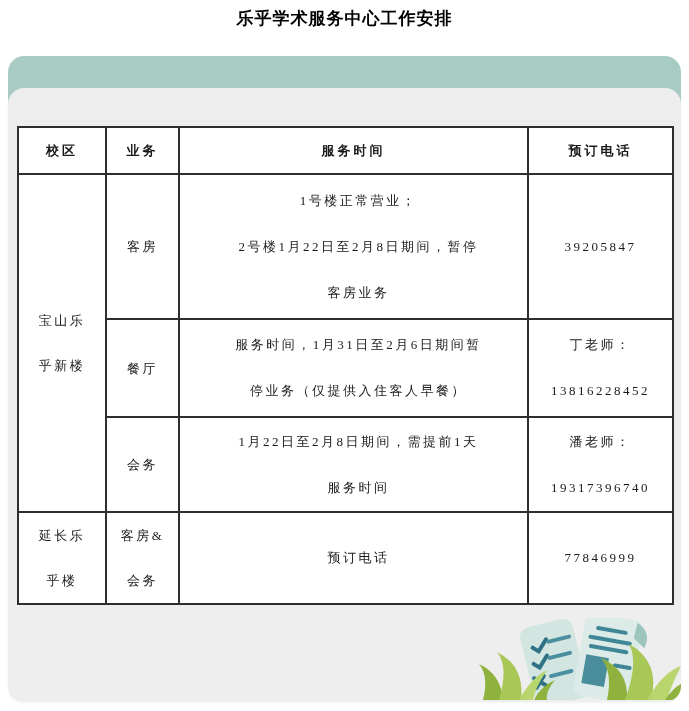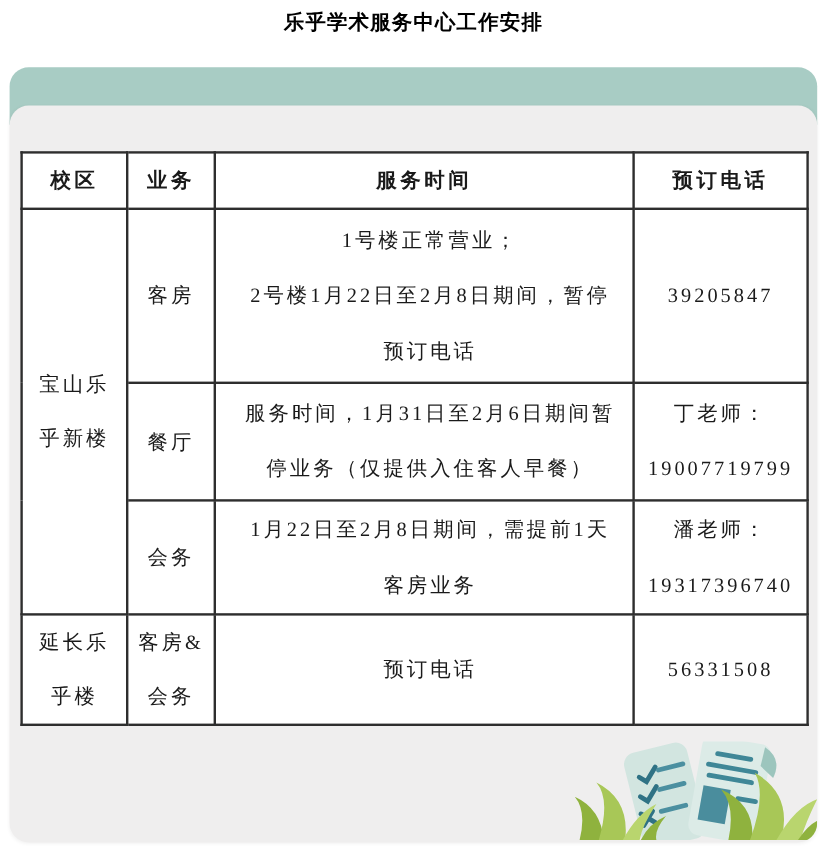--- a/index.html
+++ b/index.html
@@ -41,21 +41,21 @@
     left: 9px; top: 38px;
     width: 655px;
     border-collapse: collapse;
     background: #ffffff;
     table-layout: fixed;
   }
   table.schedule, table.schedule th, table.schedule td {
     border: 2px solid #2e2e2e;
   }
   table.schedule th, table.schedule td {
-    font-size: 17px;
+    font-size: 13px;
     text-align: center;
     vertical-align: middle;
     white-space: pre-line;
     letter-spacing: 2.5px;
     background: #ffffff;
   }
   table.schedule th {
     font-weight: bold;
     letter-spacing: 3px;
     height: 47px;
@@ -98,44 +98,44 @@
       <th>业务</th>
       <th>服务时间</th>
       <th>预订电话</th>
     </tr>
     <tr style="height:145px">
       <td class="cell-campus" rowspan="3">宝山乐
 乎新楼</td>
       <td class="cell-business">客房</td>
       <td class="cell-service">1号楼正常营业；
 2号楼1月22日至2月8日期间，暂停
-预订电话</td>
+客房业务</td>
       <td class="cell-phone">39205847</td>
     </tr>
     <tr style="height:98px">
       <td class="cell-business">餐厅</td>
       <td class="cell-service">服务时间，1月31日至2月6日期间暂
 停业务（仅提供入住客人早餐）</td>
       <td class="cell-phone">丁老师：
-19007719799</td>
+13816228452</td>
     </tr>
     <tr style="height:95px">
       <td class="cell-business">会务</td>
       <td class="cell-service">1月22日至2月8日期间，需提前1天
-客房业务</td>
+服务时间</td>
       <td class="cell-phone">潘老师：
 19317396740</td>
     </tr>
     <tr style="height:68px">
       <td class="cell-campus">延长乐
 乎楼</td>
       <td class="cell-business">客房&amp;
 会务</td>
       <td class="cell-service">预订电话</td>
-      <td class="cell-phone">56331508</td>
+      <td class="cell-phone">77846999</td>
     </tr>
   </tbody>
     </table>
 
   <svg class="illustration" viewBox="0 0 202 82" xmlns="http://www.w3.org/2000/svg">
 
     <g transform="rotate(-14 75 45)">
       <rect x="48" y="4" width="54" height="82" rx="10" fill="#d2e5e0"></rect>
       <path d="M58,25 l5,5 l10,-10" stroke="#2f7285" stroke-width="4" fill="none" stroke-linecap="round"></path>
       <line x1="75" y1="23" x2="96" y2="23" stroke="#4b8fa0" stroke-width="4" stroke-linecap="round"></line>

